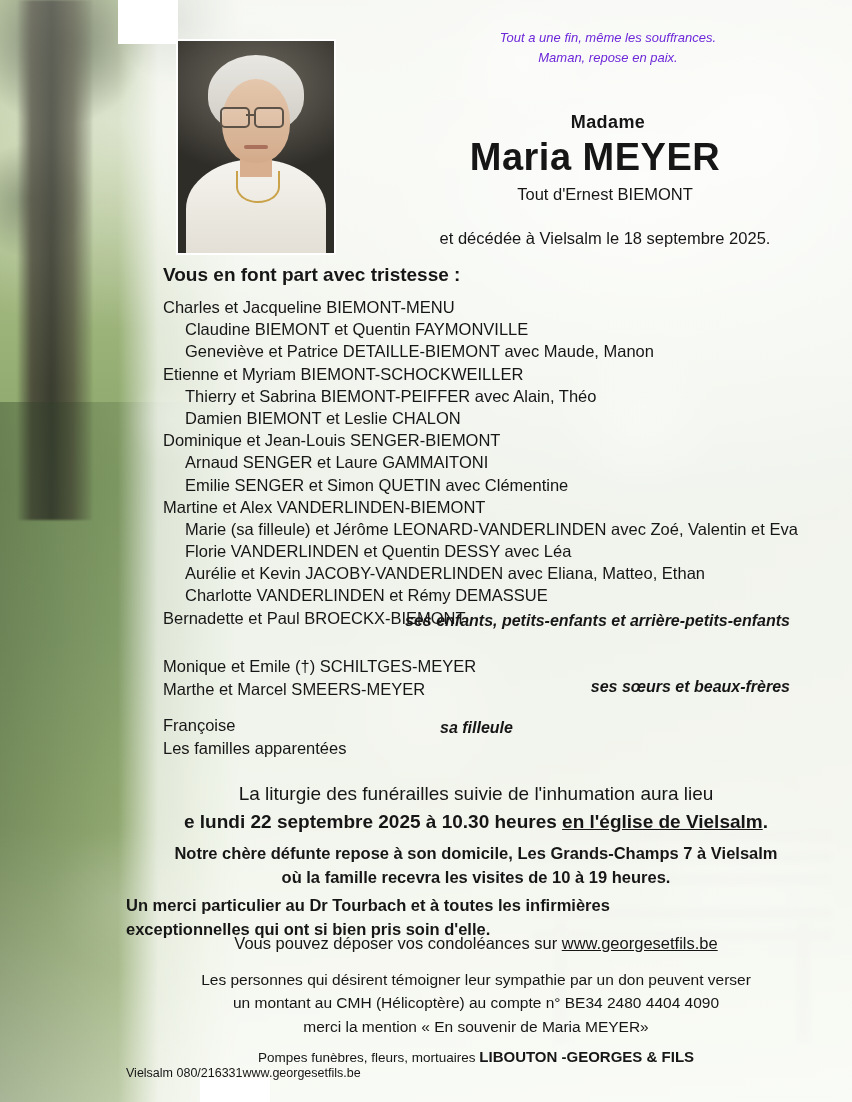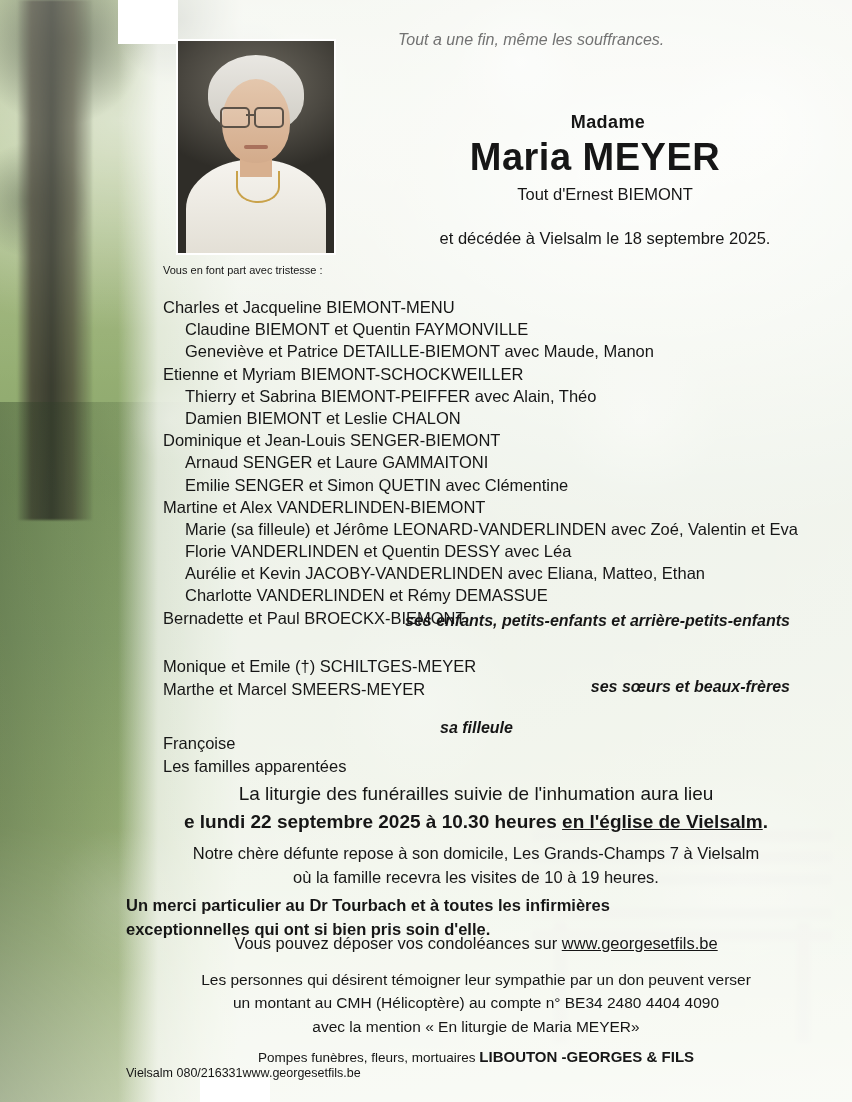--- a/index.html
+++ b/index.html
@@ -228,23 +228,24 @@
     border-top: none;
     border-radius: 0 0 50% 50%;
   }
 
   .epitaph {
     position: absolute;
     left: 398px;
     top: 28px;
     width: 420px;
     font-style: italic;
-    font-size: 16px;
+    font-size: 13px;
     line-height: 1.55;
-    color: #737373;
+    color: #6d28d9;
+    text-align: center;
   }
 
   .madame {
     position: absolute;
     top: 112px;
     left: 398px;
     width: 420px;
     text-align: center;
     font-size: 18px;
     font-weight: bold;
@@ -269,21 +270,22 @@
     line-height: 1.5;
   }
   .sub.s1 { top: 182px; }
   .sub.s2 { top: 204px; }
   .sub.s3 { top: 226px; }
 
   .announce {
     position: absolute;
     left: 163px;
     top: 264px;
-    font-size: 11px;
+    font-size: 19px;
+    font-weight: bold;
   }
 
   .family {
     position: absolute;
     left: 163px;
     top: 296px;
     width: 690px;
     font-size: 16.5px;
     line-height: 1.345;
   }
@@ -313,21 +315,21 @@
   }
   .role-sisters {
     left: 163px;
     top: 678px;
     width: 627px;
     text-align: right;
   }
   .goddaughter {
     position: absolute;
     left: 163px;
-    top: 732px;
+    top: 714px;
     width: 690px;
     font-size: 16.5px;
     line-height: 1.42;
   }
   .role-goddaughter {
     left: 163px;
     top: 719px;
     width: 627px;
     text-align: center;
   }
@@ -346,21 +348,21 @@
   }
   .u { text-decoration: underline; }
 
   .domicile {
     position: absolute;
     left: 126px;
     top: 842px;
     width: 700px;
     text-align: center;
     font-size: 16.5px;
-    font-weight: normal;
+    font-weight: bold;
     line-height: 1.45;
   }
 
   .thanks {
     position: absolute;
     left: 126px;
     top: 894px;
     width: 700px;
     text-align: left;
     font-size: 16.5px;
@@ -441,20 +443,21 @@
       <div class="ph-face"></div>
       <div class="ph-glass l"></div>
       <div class="ph-glass r"></div>
       <div class="ph-bridge"></div>
       <div class="ph-mouth"></div>
       <div class="ph-chain"></div>
     </div>
 
     <div class="epitaph">
       <div>Tout a une fin, même les souffrances.</div>
+      <div>Maman, repose en paix.</div>
     </div>
 
     <div class="madame">Madame</div>
     <div class="bigname">Maria MEYER</div>
     <div class="sub s1">Tout d'Ernest BIEMONT</div>
     <div class="sub s3">et décédée à Vielsalm le 18 septembre 2025.</div>
 
     <div class="announce">Vous en font part avec tristesse :</div>
 
     <div class="family">
@@ -501,20 +504,20 @@
 
     <div class="thanks">
       <div>Un merci particulier au Dr Tourbach et à toutes les infirmières</div>
       <div>exceptionnelles qui ont si bien pris soin d'elle.</div>
     </div>
     <div class="condol"><span>Vous pouvez déposer vos condoléances sur </span><span class="u">www.georgesetfils.be</span></div>
 
     <div class="donation">
       <div>Les personnes qui désirent témoigner leur sympathie par un don peuvent verser</div>
       <div>un montant au CMH (Hélicoptère) au compte n° BE34 2480 4404 4090</div>
-      <div>avec la mention « En liturgie de Maria MEYER»</div>
+      <div>merci la mention « En souvenir de Maria MEYER»</div>
     </div>
 
     <div class="footer1"><span>Pompes funèbres, fleurs, mortuaires </span><b>LIBOUTON -GEORGES &amp; FILS</b></div>
     <div class="footer2">Vielsalm 080/216331www.georgesetfils.be</div>
 
   </div>
 </div>
 
 </body></html>

